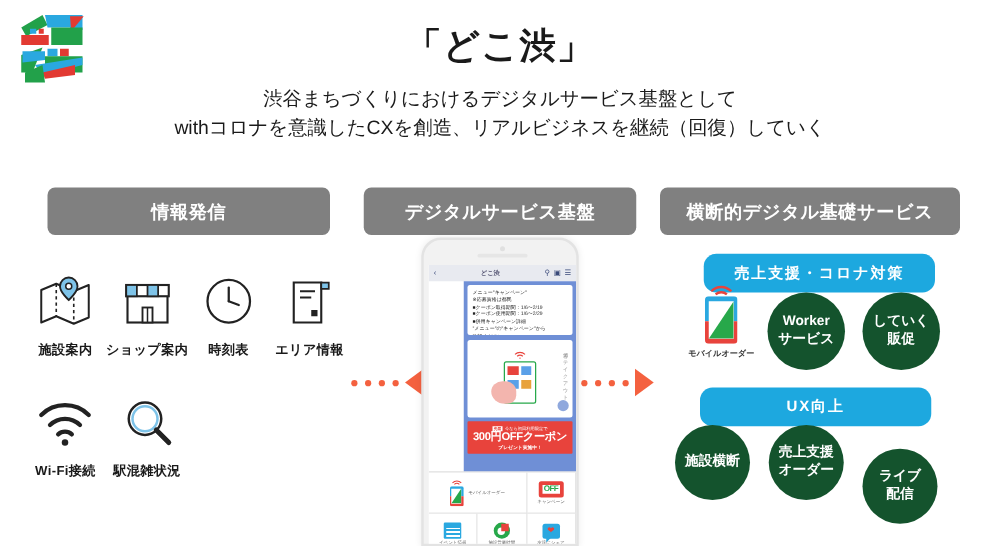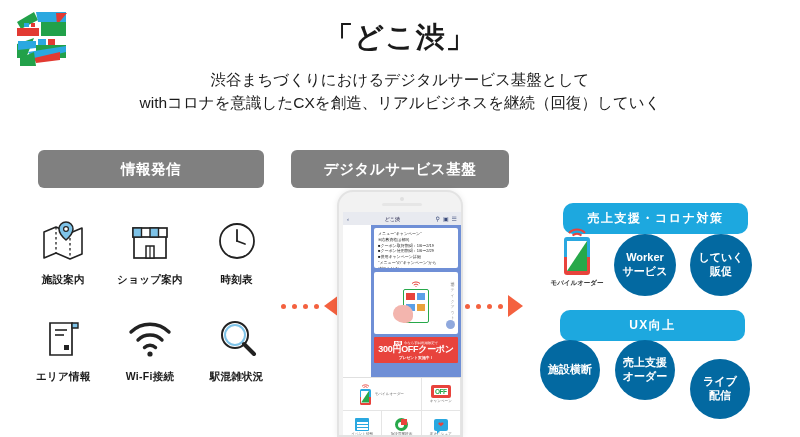--- a/index.html
+++ b/index.html
@@ -35,21 +35,21 @@
     display: flex; align-items: center; justify-content: center;
     font-size: 14.5px; font-weight: bold; letter-spacing: 0.5px;
   }
   #head-left   { left: 38px;  top: 150px; width: 226px; }
   #head-center { left: 291px; top: 150px; width: 218px; }
   #head-right  { left: 528px; top: 150px; width: 240px; }
 
   
   .icon-grid {
     position: absolute; left: 20px; top: 218px; width: 260px;
-    display: grid; grid-template-columns: repeat(3, 1fr);
+    display: grid; grid-template-columns: repeat(4, 1fr);
     grid-row-gap: 28px; grid-column-gap: 0px;
   }
   .icon-cell { display: flex; flex-direction: column; align-items: center; }
   .icon-art { height: 46px; display: flex; align-items: center; justify-content: center; }
   .icon-label {
     margin-top: 9px; font-size: 10.5px; color: #1a1a1a;
     font-weight: bold; letter-spacing: 0.3px; white-space: nowrap;
   }
 
   
@@ -144,21 +144,21 @@
   
   .blue-pill {
     position: absolute; height: 31px; border-radius: 10px; background: #1da8df;
     color: #fff; display: flex; align-items: center; justify-content: center;
     font-size: 12px; font-weight: bold; letter-spacing: 1.5px;
   }
   #pill-sales { left: 563px; top: 203px; width: 185px; }
   #pill-ux    { left: 560px; top: 310px; width: 185px; }
 
   .green-circle {
-    position: absolute; border-radius: 50%; background: #0369a1; color: #fff;
+    position: absolute; border-radius: 50%; background: #14532d; color: #fff;
     display: flex; flex-direction: column; align-items: center; justify-content: center;
     font-size: 11px; font-weight: bold; line-height: 1.25; text-align: center;
   }
   #c-worker { left: 614px; top: 234px; width: 62px; height: 62px; }
   #c-cross  { left: 690px; top: 234px; width: 62px; height: 62px; }
   #c-queue  { left: 540px; top: 340px; width: 60px; height: 60px; }
   #c-table  { left: 615px; top: 340px; width: 60px; height: 60px; }
   #c-live   { left: 690px; top: 359px; width: 60px; height: 60px; }
 
   .mo-item { position: absolute; left: 545px; top: 228px; width: 64px; display: flex; flex-direction: column; align-items: center; }
@@ -200,20 +200,21 @@
   </div>
 
   <div class="title">「どこ渋」</div>
   <div class="subtitle">
     <div>渋谷まちづくりにおけるデジタルサービス基盤として</div>
     <div>withコロナを意識したCXを創造、リアルビジネスを継続（回復）していく</div>
   </div>
 
   <div class="sec-head" id="head-left">情報発信</div>
   <div class="sec-head" id="head-center">デジタルサービス基盤</div>
+  <div class="sec-head" id="head-right">横断的デジタル基礎サービス</div>
 
   <div class="icon-grid">
 
     <div class="icon-cell">
       <div class="icon-art">
         <svg width="46" height="42" viewBox="0 0 46 42">
           <polygon points="4,12 16,7 30,13 42,8 42,34 30,39 16,33 4,38" fill="#fff" stroke="#222" stroke-width="1.6" stroke-linejoin="round"></polygon>
           <line x1="16" y1="7" x2="16" y2="33" stroke="#222" stroke-width="1.3" stroke-dasharray="2.5,2.5"></line>
           <line x1="30" y1="13" x2="30" y2="39" stroke="#222" stroke-width="1.3" stroke-dasharray="2.5,2.5"></line>
           <path d="M26 2 a7 7 0 0 1 7 7 c0 5 -7 11 -7 11 s-7 -6 -7 -11 a7 7 0 0 1 7 -7 z" fill="#7ec3e8" stroke="#222" stroke-width="1.5"></path>

